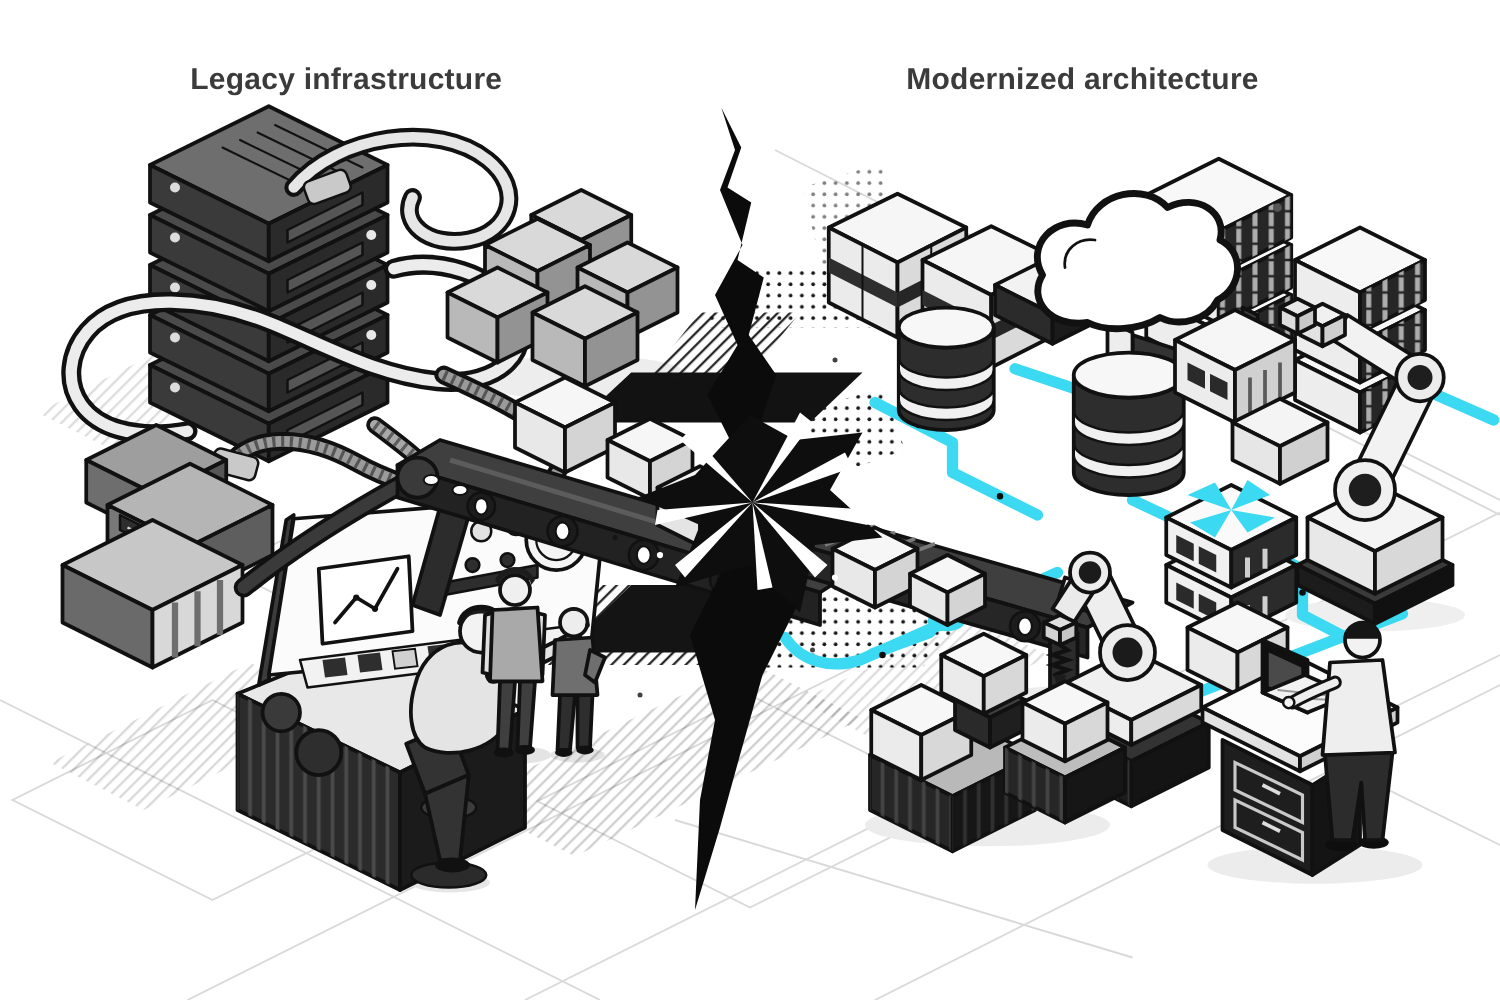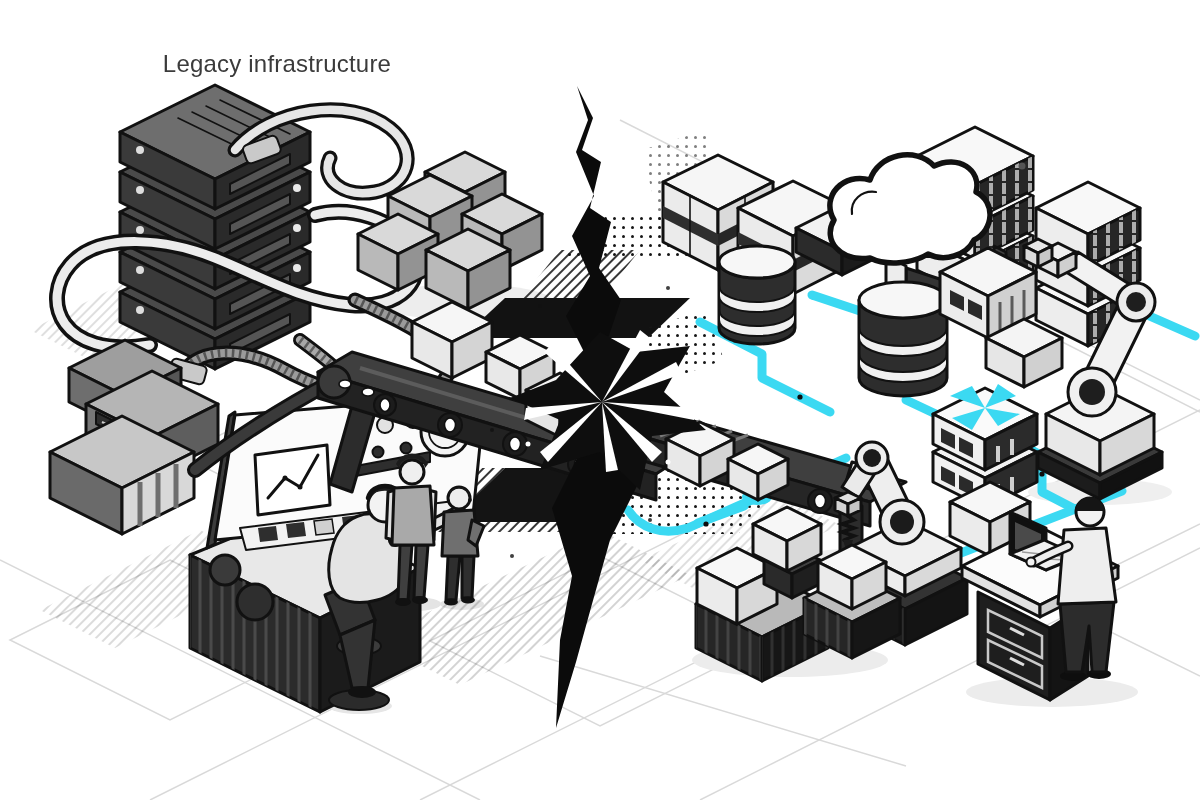--- a/index.html
+++ b/index.html
@@ -1,20 +1,20 @@
 <!DOCTYPE html>
 <html style="--paper: #ffffff; --ink: #111111; --title: #3b3b3b; --accent: #3bd9f2; --dark: #3a3a3a; --deep: #1d1d1d; --mid: #9c9c9c; --light: #e9e9e9; --grid: #d9d9d9;"><head>
 <meta charset="utf-8">
 <style>
   html,body{margin:0;padding:0;background:#fff}
   .stage{position:relative;width:1200px;height:800px;background:var(--paper,#fff);
          font-family:"Liberation Sans",sans-serif;overflow:hidden}
   .stage svg{position:absolute;left:0;top:0}
   .title{position:absolute;top:50px;width:360px;text-align:center;font-size:24px;
-         font-weight:400;color:var(--title,#3b3b3b);letter-spacing:.2px}
+         font-weight:700;color:var(--title,#3b3b3b);letter-spacing:.2px}
   .title-left{left:97px}
   .title-right{left:686px}
   .o{stroke:var(--ink,#111);stroke-width:3;stroke-linejoin:round;stroke-linecap:round}
   .o2{stroke:var(--ink,#111);stroke-width:2;stroke-linejoin:round}
   .o5{stroke:var(--ink,#111);stroke-width:5.5;stroke-linejoin:round;stroke-linecap:round}
   .thin{stroke:var(--ink,#111);stroke-width:1.6;stroke-linecap:round}
   .grid{stroke:var(--grid,#d9d9d9);stroke-width:1.5;fill:none}
   .net{fill:none;stroke:var(--accent,#3bd9f2);stroke-width:9;stroke-linecap:round;stroke-linejoin:round}
 </style>
 </head>
@@ -650,13 +650,14 @@
     <polygon class="o" points="1064,530 1106,528 1116,602 1058,604" fill="#eeeeee"></polygon>
     <path d="M1068,546 C1054,552 1044,556 1034,562" fill="none" stroke="#111" stroke-width="11" stroke-linecap="round"></path>
     <path d="M1068,546 C1054,552 1044,556 1034,562" fill="none" stroke="#eeeeee" stroke-width="6" stroke-linecap="round"></path>
     <circle class="o2" cx="1031" cy="562" r="4.5" fill="#f2f2f2"></circle>
     <circle class="o" cx="1090" cy="512" r="14" fill="#f2f2f2"></circle>
     <path d="M1076,511 a14,14 0 0 1 28,0 z" fill="#151515"></path>
   </g>
 </svg>
 
 <div class="title title-left">Legacy infrastructure</div>
+<div class="title title-right">Modernized architecture</div>
 </div>
 
 </body></html>

